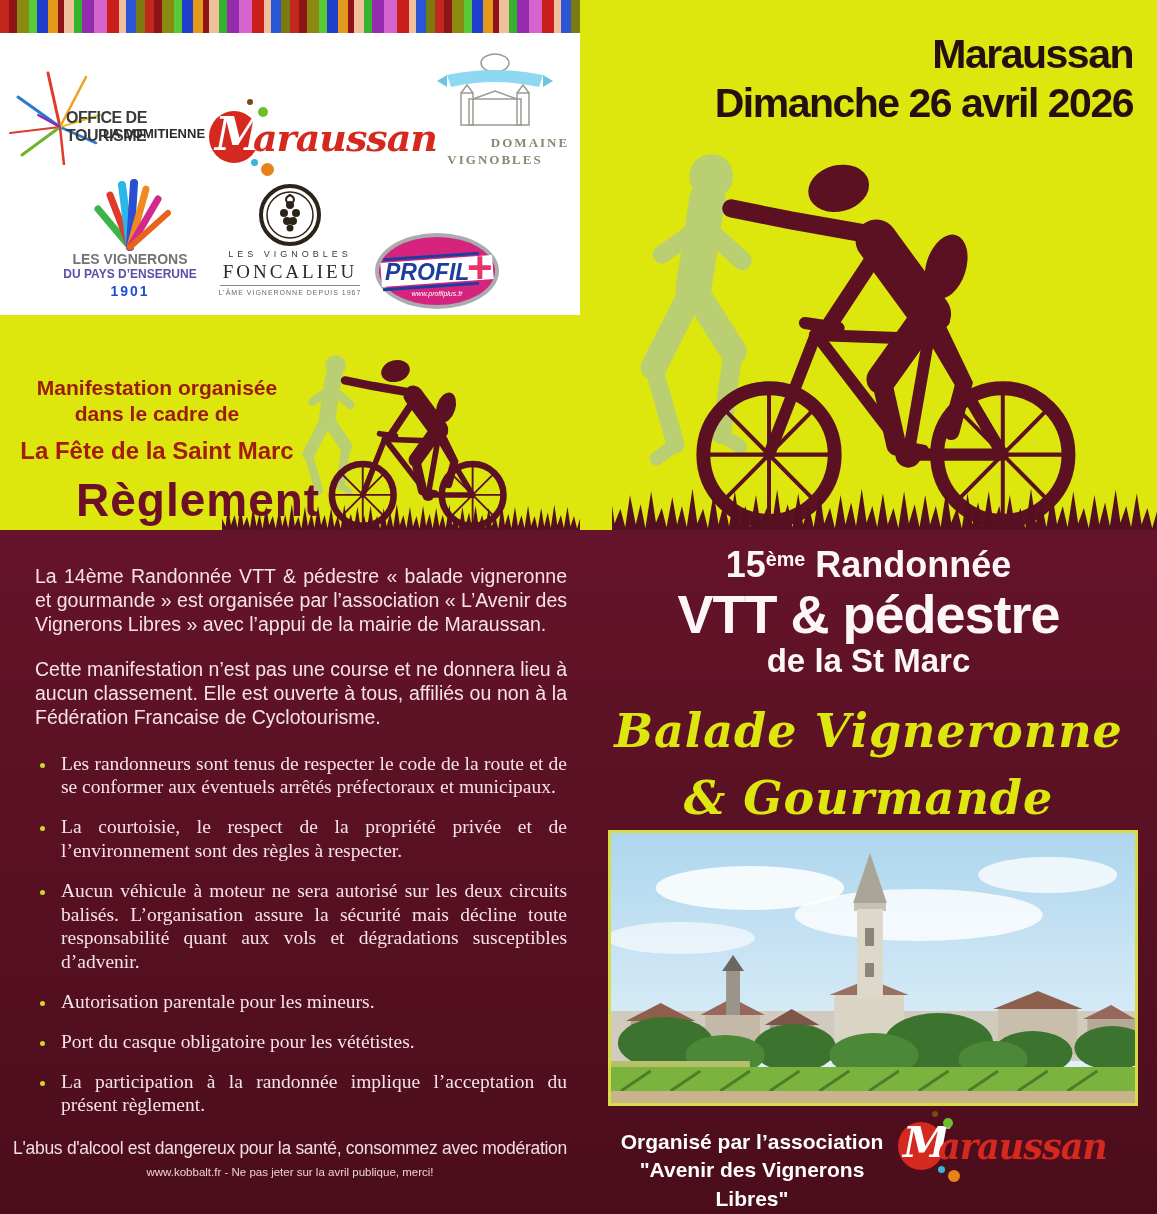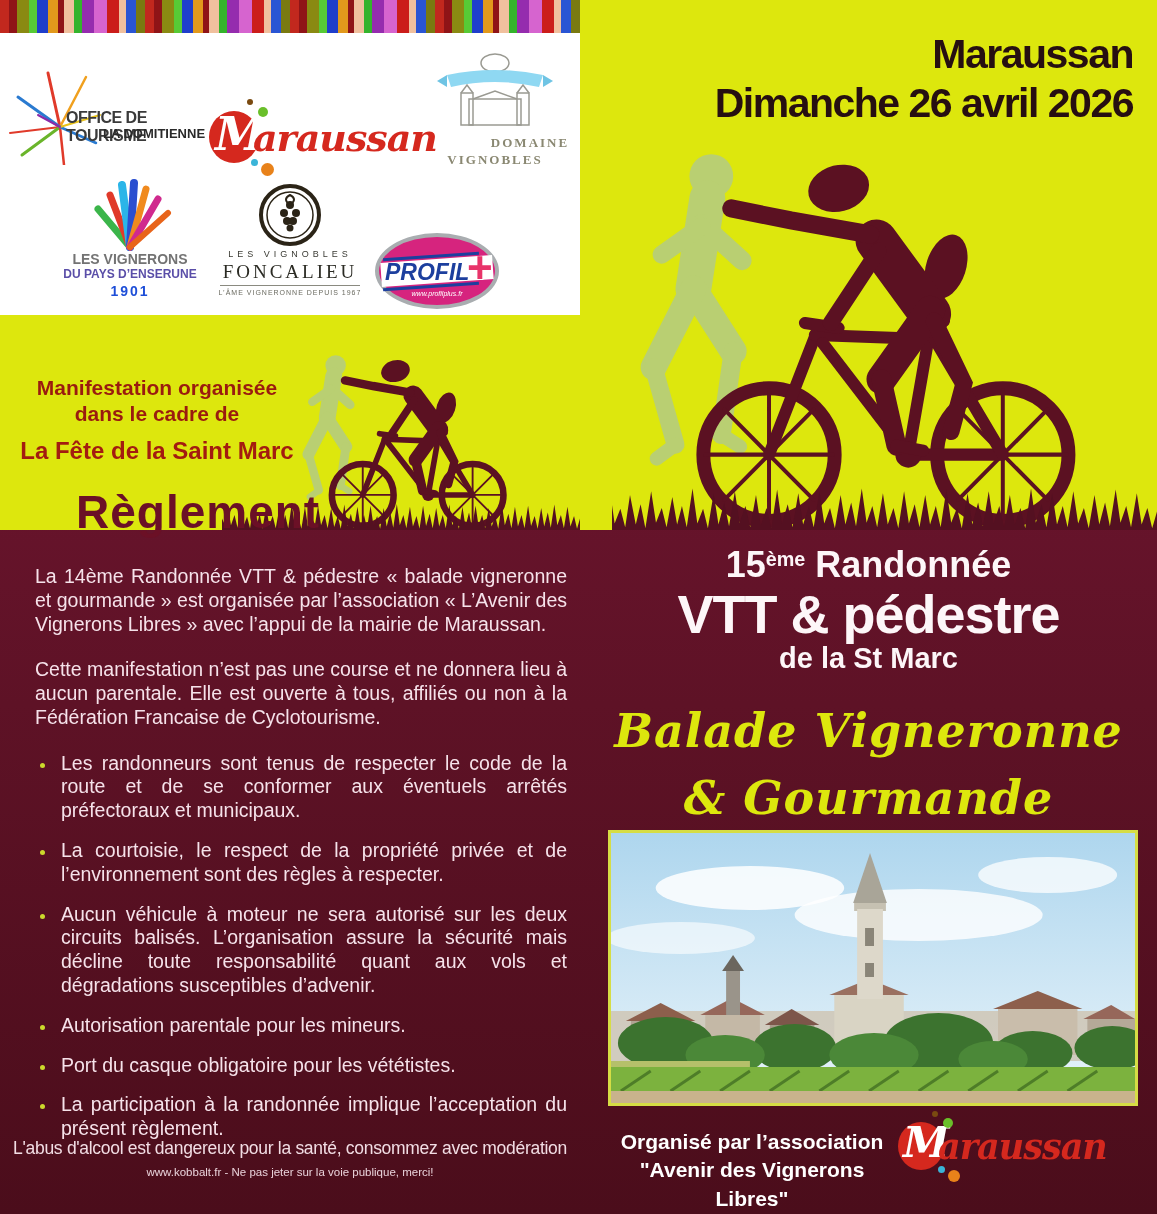--- a/index.html
+++ b/index.html
@@ -77,43 +77,43 @@
   .grass{position:absolute;}
   .grass-right{left:0;top:484px;width:577px;height:46px;}
   .grass-left{left:222px;top:186px;width:358px;height:29px;}
   .manifestation{
     position:absolute;left:12px;top:60px;width:290px;text-align:center;
     color:#9a1b0f;font-weight:bold;line-height:1.25;
   }
   .manifestation .l12{font-size:21px;}
   .manifestation .l3{font-size:24px;margin-top:8px;color:#a31c10;}
   .reglement-title{
-    position:absolute;left:76px;top:170px;
+    position:absolute;left:76px;top:158px;
     font-size:46px;font-weight:bold;color:#6b1026;letter-spacing:1px;
   }
   
   .reglement-body{
     position:absolute;left:35px;top:565px;width:532px;
     color:#f6e2ea;font-size:19.5px;line-height:1.22;text-align:justify;
   }
   .reglement-body p{margin:0 0 22px 0;}
   .reglement-body ul{margin:2px 0 0 0;padding-left:22px;}
-  .reglement-body li{margin-bottom:16px;padding-left:4px;}
+  .reglement-body li{margin-bottom:16px;padding-left:4px;font-family:Liberation Serif, serif;}
   .reglement-body li::marker{color:#ccd92c;font-size:18px;}
   
   .footer-left{position:absolute;left:0;top:1138px;width:580px;text-align:center;color:#f2dde4;}
   .footer-left .f1{font-size:17.5px;letter-spacing:-0.3px;}
   .footer-left .f2{font-size:11.5px;margin-top:7px;color:#e9d2da;}
   
   .right-content{position:absolute;left:580px;top:530px;width:577px;height:684px;}
   .edition-title{position:absolute;left:0;top:16px;width:577px;text-align:center;color:#fdf6f8;font-weight:bold;line-height:1.08;}
   .edition-title .l1{font-size:36px;}
   .edition-title .sup{font-size:0.55em;vertical-align:0.55em;}
   .edition-title .l2{font-size:54px;letter-spacing:-1px;}
-  .edition-title .l3{font-size:29px;}
+  .edition-title .l3{font-size:33px;}
   .script-title{
     position:absolute;left:0;top:168px;width:577px;text-align:center;
     font-family:"DejaVu Serif",serif;font-style:italic;font-weight:bold;
     color:#dde70d;font-size:46px;line-height:1.45;letter-spacing:1px;
   }
   .photo{position:absolute;left:28px;top:300px;width:524px;height:270px;border:3px solid #d6dd45;}
   .photo svg{display:block;width:100%;height:100%;}
   .organised{position:absolute;left:22px;top:598px;width:300px;text-align:center;color:#ffffff;font-weight:bold;font-size:21px;line-height:1.35;}
   .lg-mar-bottom{left:308px;top:578px;width:250px;height:90px;}
   .lg-mar-bottom .circle{left:10px;top:14px;width:46px;height:48px;}
@@ -304,34 +304,34 @@
       <use href="#scene-sym"></use>
     </svg>
     <svg class="grass grass-left" viewBox="0 0 600 50" preserveAspectRatio="none">
       <use href="#grass-sym"></use>
     </svg>
     <div class="reglement-title">Règlement</div>
   </div>
 
   <div class="reglement-body">
     <p>La 14ème Randonnée VTT &amp; pédestre « balade vigneronne et gourmande » est organisée par l’association « L’Avenir des Vignerons Libres »  avec l’appui de la mairie de Maraussan.</p>
-    <p>Cette manifestation n’est pas une course et ne donnera lieu à aucun parentale. Elle est ouverte à tous, affiliés ou non à la Fédération Francaise de Cyclotourisme.</p>
+    <p>Cette manifestation n’est pas une course et ne donnera lieu à aucun classement. Elle est ouverte à tous, affiliés ou non à la Fédération Francaise de Cyclotourisme.</p>
     <ul>
       <li>Les randonneurs sont tenus de respecter le code de la route et de se conformer aux éventuels arrêtés préfectoraux et municipaux.</li>
       <li>La courtoisie, le respect de la propriété privée et de l’environnement sont des règles à respecter.</li>
       <li>Aucun véhicule à moteur ne sera autorisé sur les deux circuits balisés. L’organisation assure la sécurité mais décline toute responsabilité quant aux vols et dégradations susceptibles d’advenir.</li>
       <li>Autorisation parentale pour les mineurs.</li>
       <li>Port du casque obligatoire pour les vététistes.</li>
       <li>La participation à la randonnée implique l’acceptation du présent règlement.</li>
     </ul>
   </div>
 
   <div class="footer-left">
     <div class="f1">L'abus d'alcool est dangereux pour la santé, consommez avec modération</div>
-    <div class="f2">www.kobbalt.fr - Ne pas jeter sur la voie publique, merci!</div>
+    <div class="f2">www.kobbalt.fr - Ne pas jeter sur la avril publique, merci!</div>
   </div>
 
   <div class="right-content">
     <div class="edition-title">
       <div class="l1">
         <span>15</span><span class="sup">ème</span>
         <span>Randonnée</span>
       </div>
       <div class="l2">VTT &amp; pédestre</div>
       <div class="l3">de la St Marc</div>

